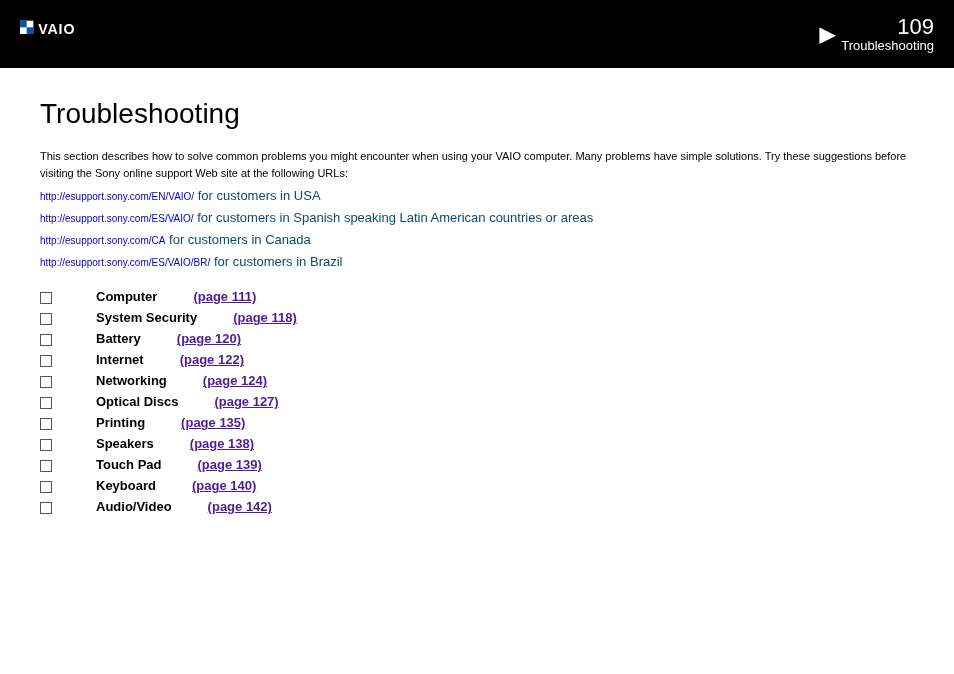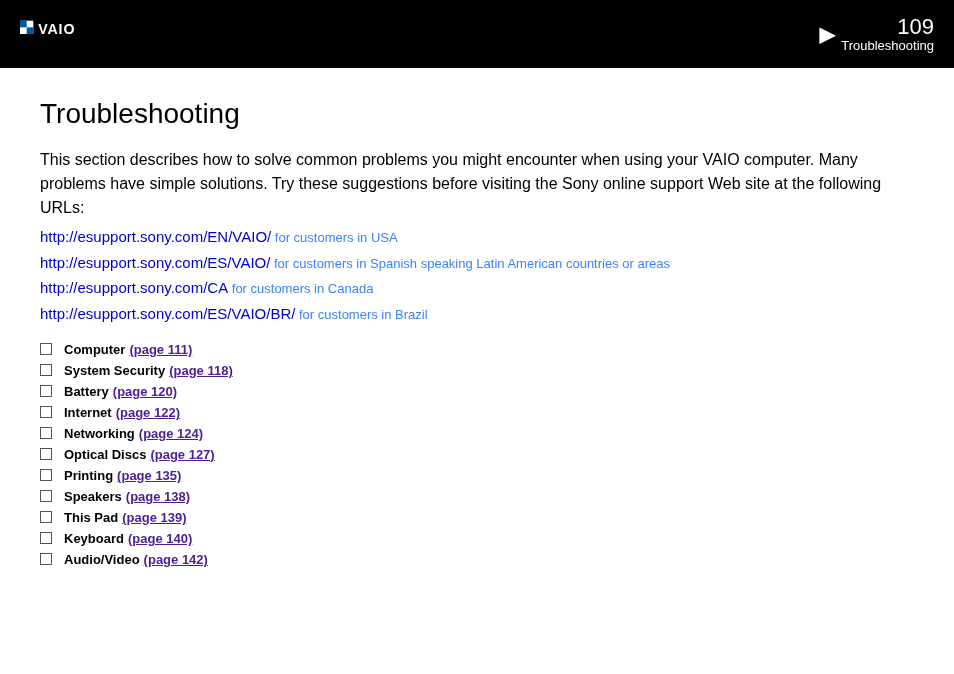--- a/index.html
+++ b/index.html
@@ -62,52 +62,53 @@
 
     .page-title {
       font-size: 28px;
       font-weight: normal;
       color: #000000;
       margin-bottom: 18px;
       font-family: Arial, Helvetica, sans-serif;
     }
 
     .intro-text {
-      font-size: 16px;
+      font-size: 11px;
       line-height: 1.5;
       color: #000000;
       margin-bottom: 4px;
     }
 
     .url-link {
       color: #0000cc;
       text-decoration: none;
-      font-size: 15px;
+      font-size: 10px;
     }
 
     .url-line {
       display: block;
       line-height: 1.7;
       font-size: 13px;
     }
 
     .url-inline-text {
-      color: #3b82f6;
+      color: #0c4a6e;
     }
 
     .toc-list {
       list-style: none;
       margin-top: 16px;
     }
 
     .toc-list li {
       display: flex;
-      align-items: flex-start;
+      align-items: flex-end;
       margin-bottom: 6px;
       font-size: 13px;
+      gap: 32px;
     }
 
     .checkbox-icon {
       width: 12px;
       height: 12px;
       border: 1.5px solid #555555;
       display: inline-block;
       margin-right: 12px;
       flex-shrink: 0;
       margin-top: 1px;
@@ -217,21 +218,21 @@
       <span class="toc-item-label">Printing </span>
       <a class="toc-item-link" href="#">(page 135)</a>
     </li>
     <li>
       <span class="checkbox-icon"></span>
       <span class="toc-item-label">Speakers </span>
       <a class="toc-item-link" href="#">(page 138)</a>
     </li>
     <li>
       <span class="checkbox-icon"></span>
-      <span class="toc-item-label">This Pad </span>
+      <span class="toc-item-label">Touch Pad </span>
       <a class="toc-item-link" href="#">(page 139)</a>
     </li>
     <li>
       <span class="checkbox-icon"></span>
       <span class="toc-item-label">Keyboard </span>
       <a class="toc-item-link" href="#">(page 140)</a>
     </li>
     <li>
       <span class="checkbox-icon"></span>
       <span class="toc-item-label">Audio/Video </span>

